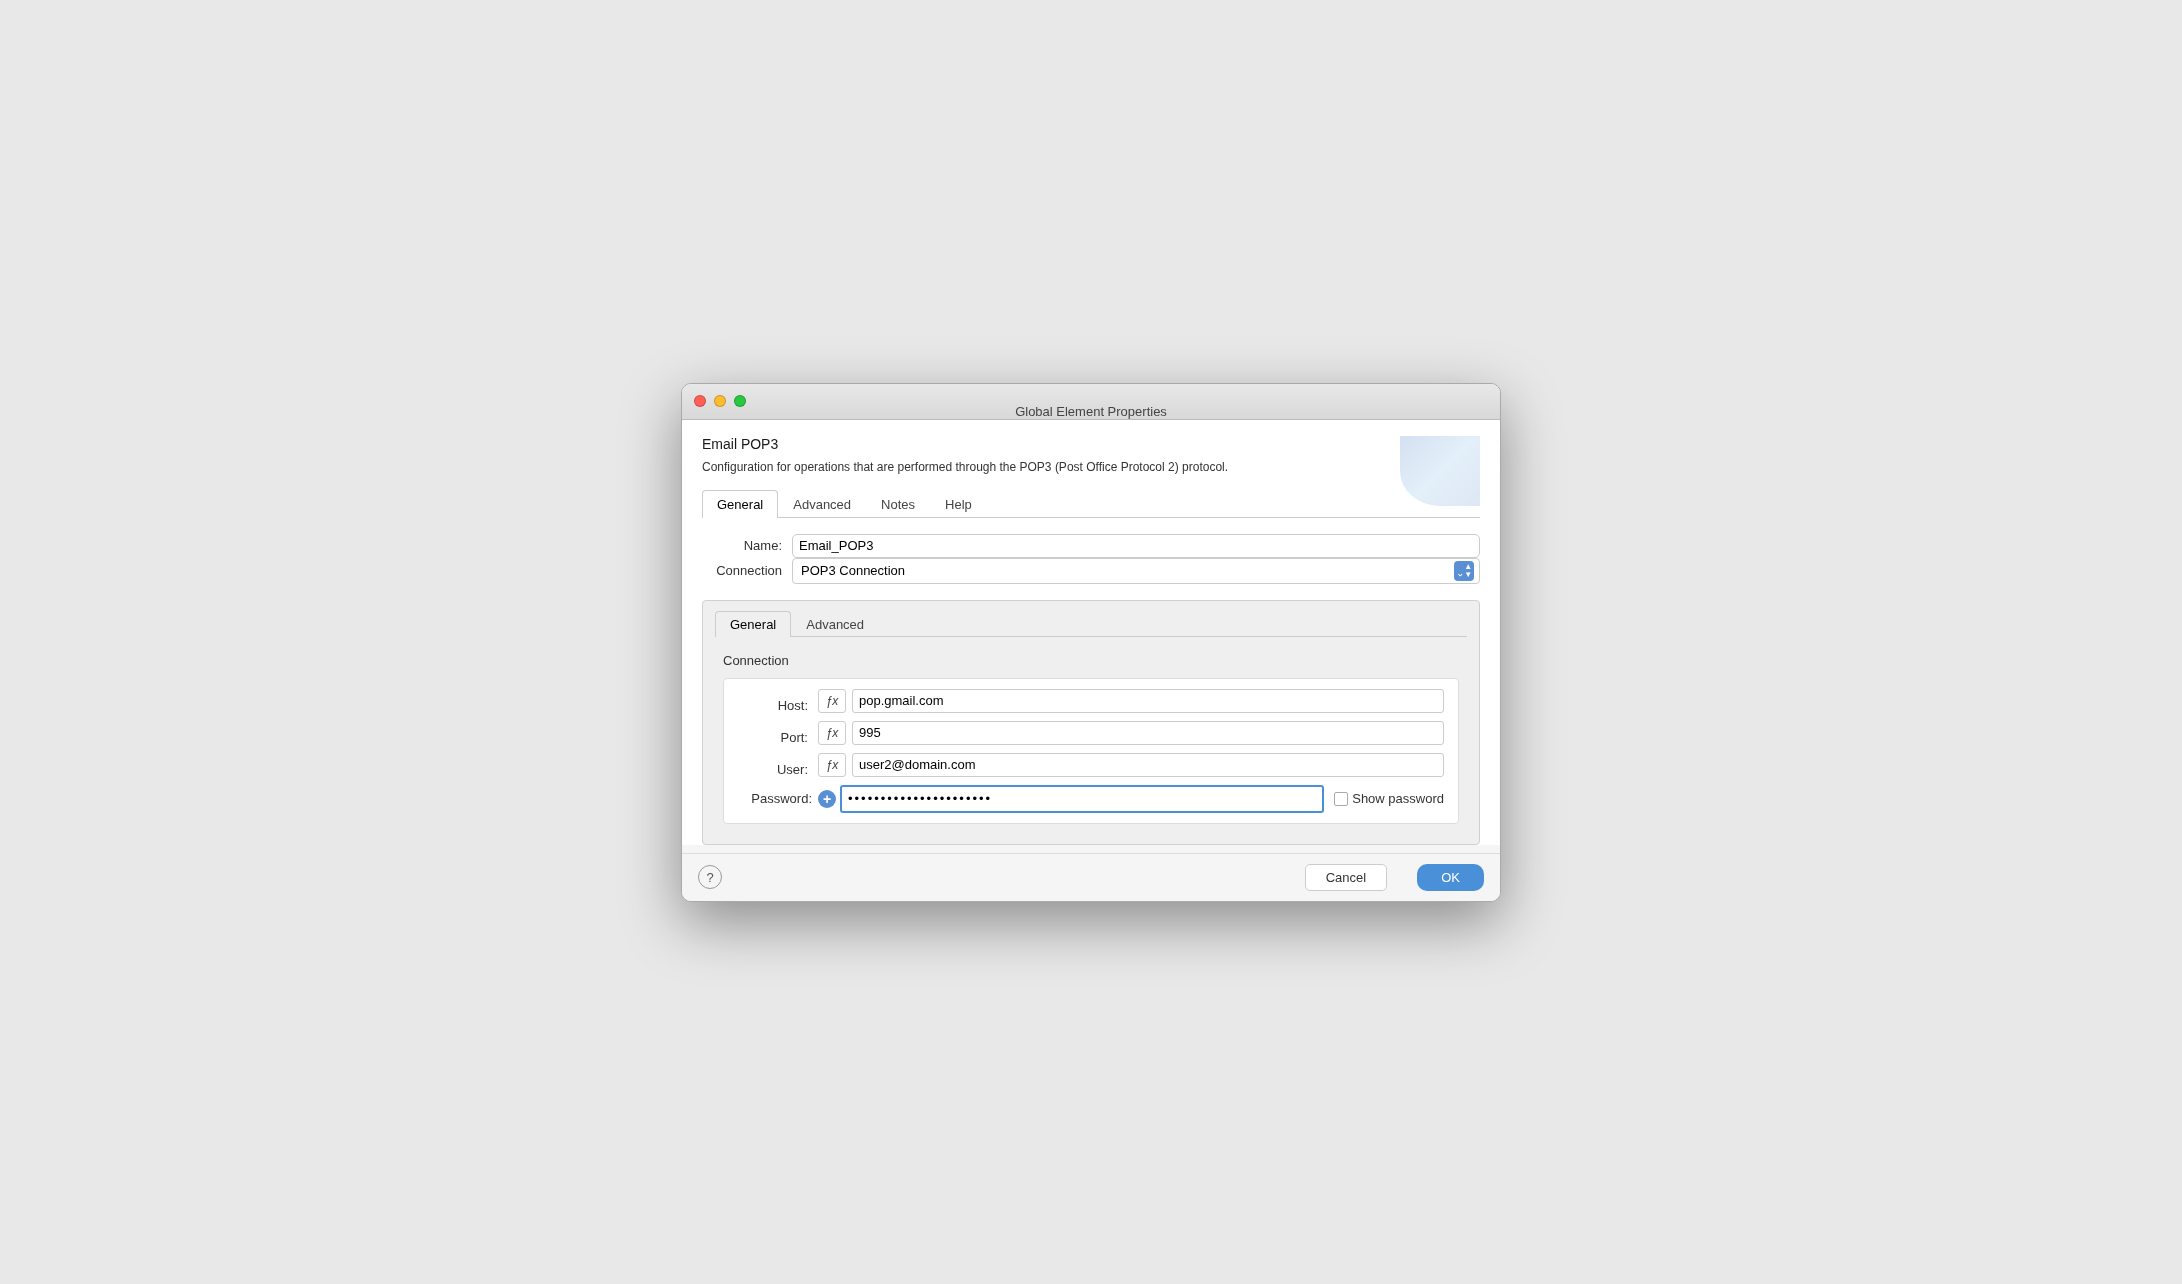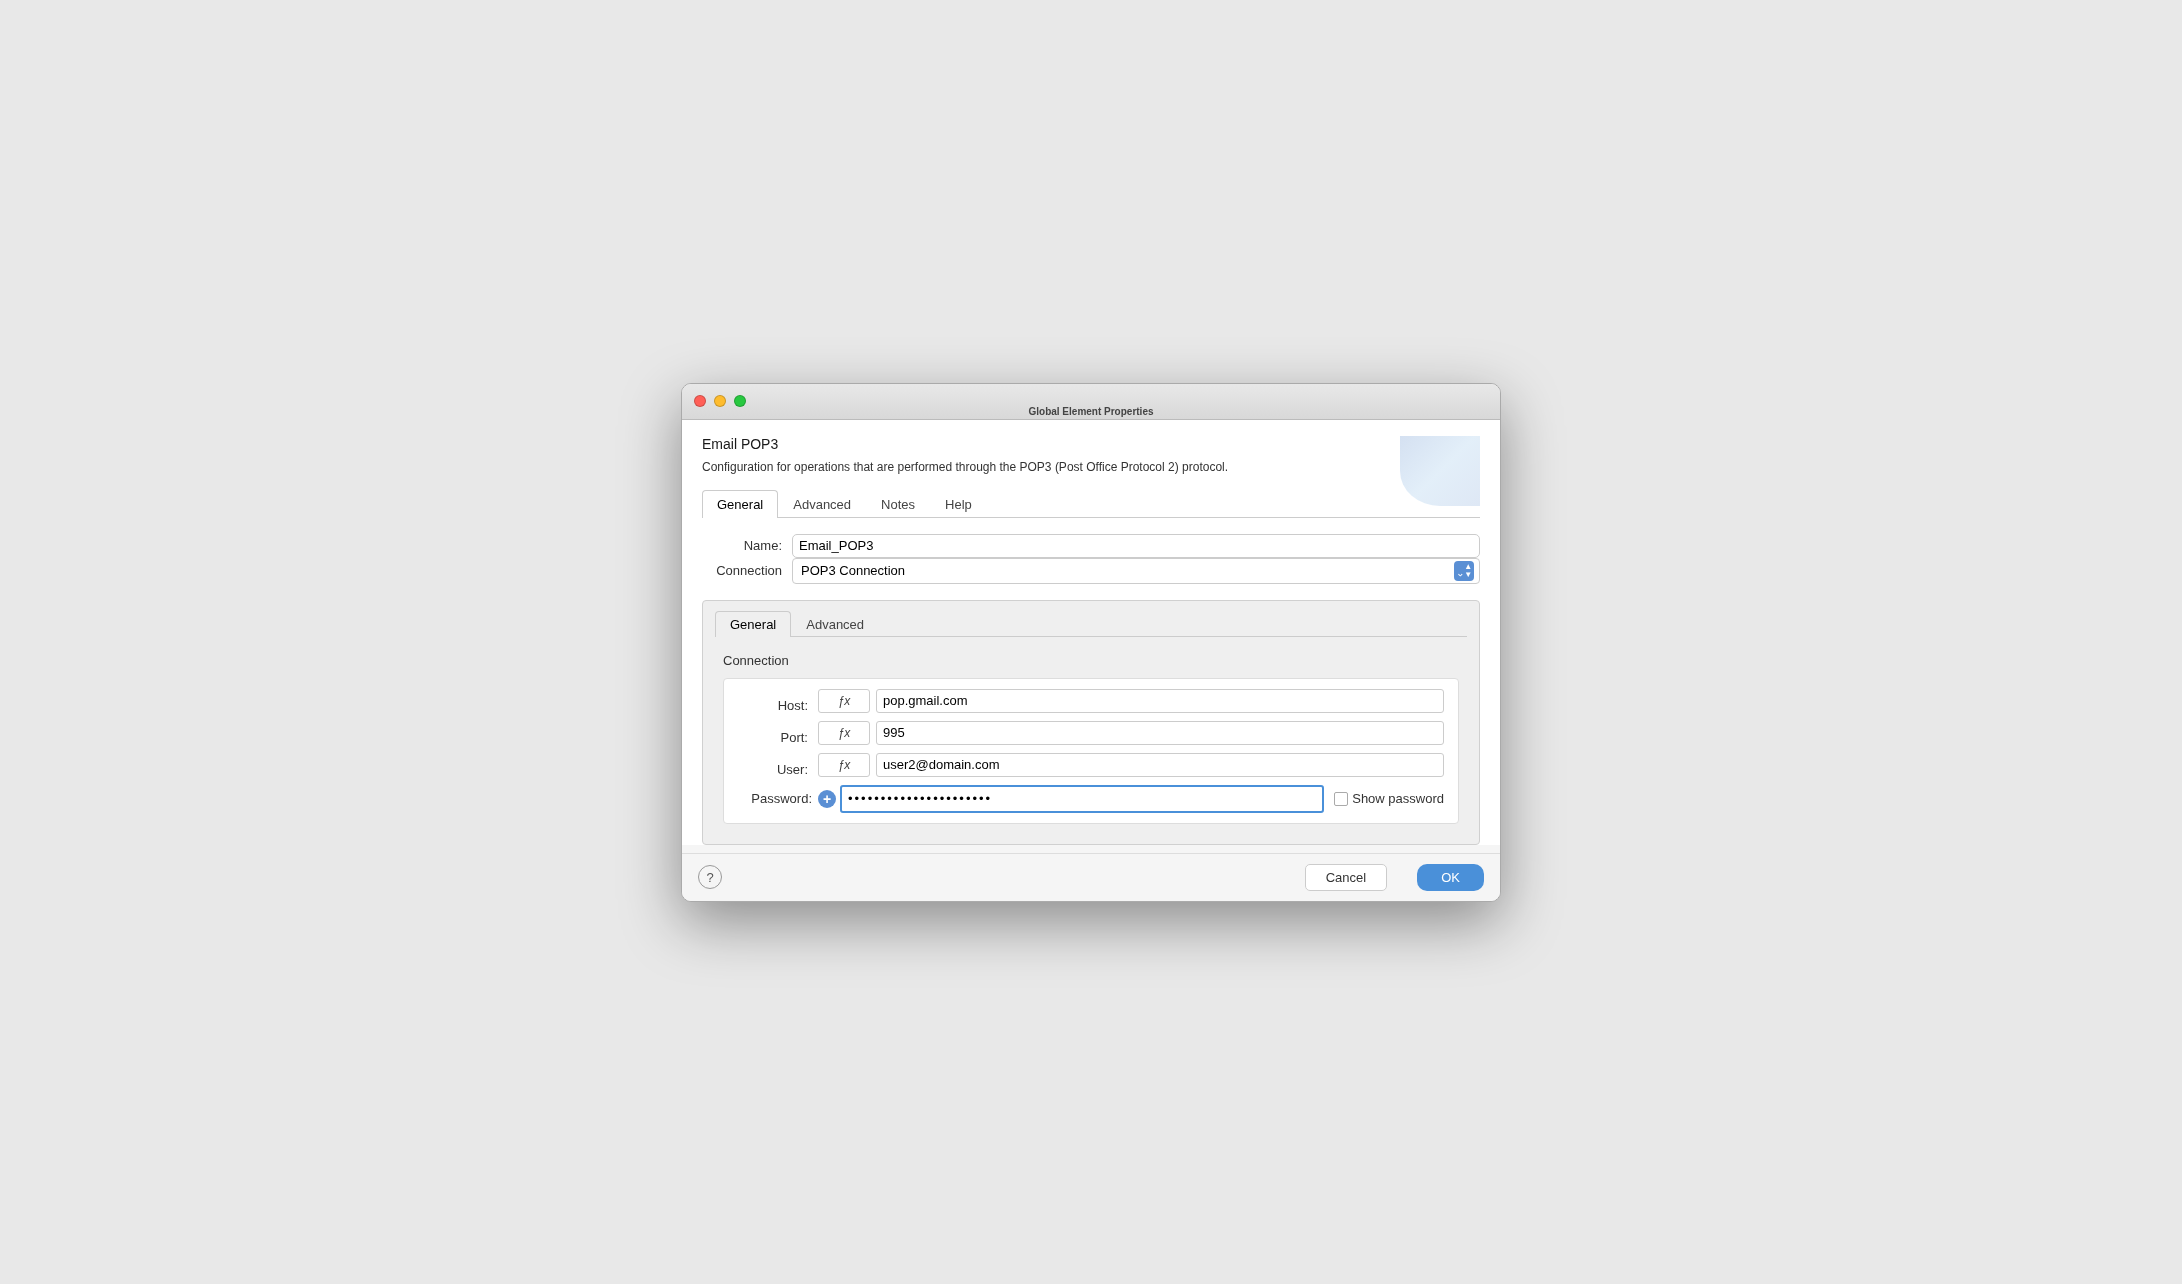--- a/index.html
+++ b/index.html
@@ -41,23 +41,23 @@
       border-radius: 50%;
       border: 1px solid rgba(0,0,0,0.2);
     }
     .traffic-light.close { background: #ff5f57; }
     .traffic-light.minimize { background: #febc2e; }
     .traffic-light.maximize { background: #28c840; }
     .titlebar-title {
       position: absolute;
       left: 50%;
       transform: translateX(-50%);
-      font-size: 10px;
+      font-size: 13px;
       color: #444;
-      font-weight: 700;
+      font-weight: 400;
       margin-top: 20px;
     }
     .content {
       background: white;
       padding: 16px 20px 0 20px;
     }
     .panel-title {
       font-size: 14px;
       font-weight: normal;
       margin-bottom: 6px;
@@ -216,21 +216,21 @@
     }
     .conn-label {
       width: 80px;
       text-align: right;
       padding-right: 10px;
       color: #333;
       font-size: 13px;
       flex-shrink: 0;
     }
     .fx-btn {
-      width: 52px;
+      width: 28px;
       height: 24px;
       background: white;
       border: 1px solid #ccc;
       border-radius: 3px;
       display: flex;
       align-items: center;
       justify-content: center;
       cursor: pointer;
       margin-right: 6px;
       flex-shrink: 0;

